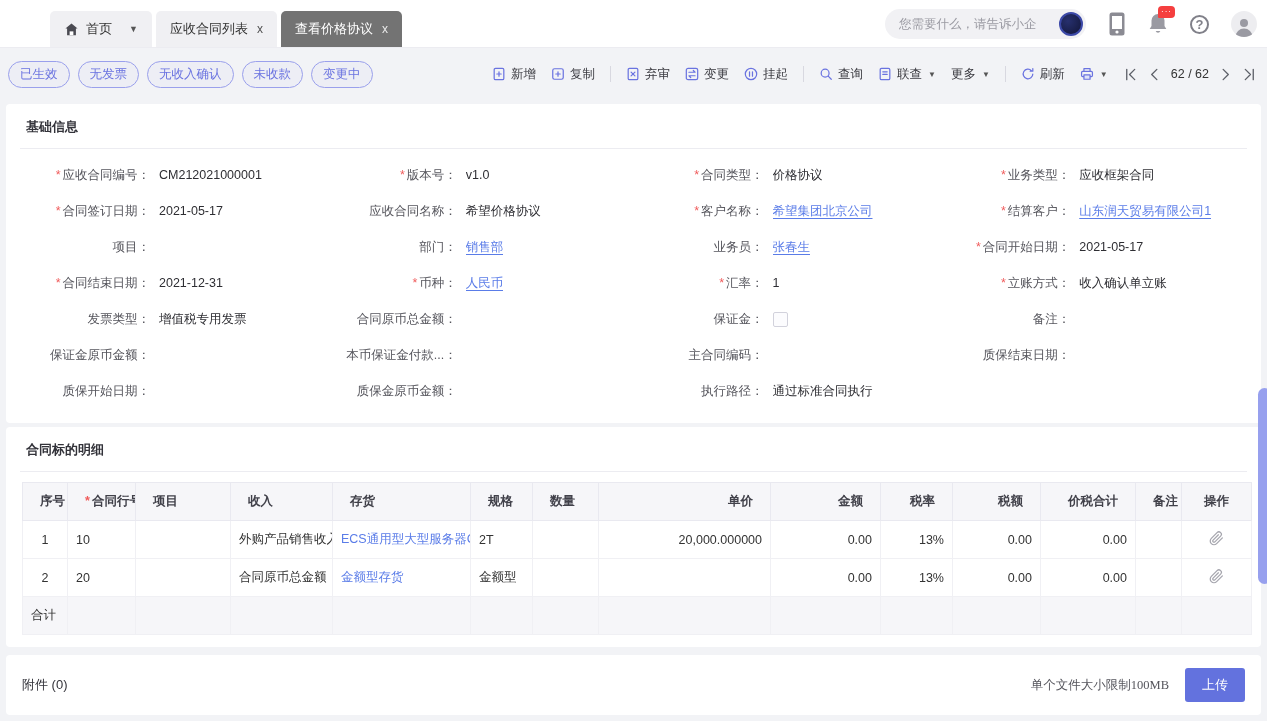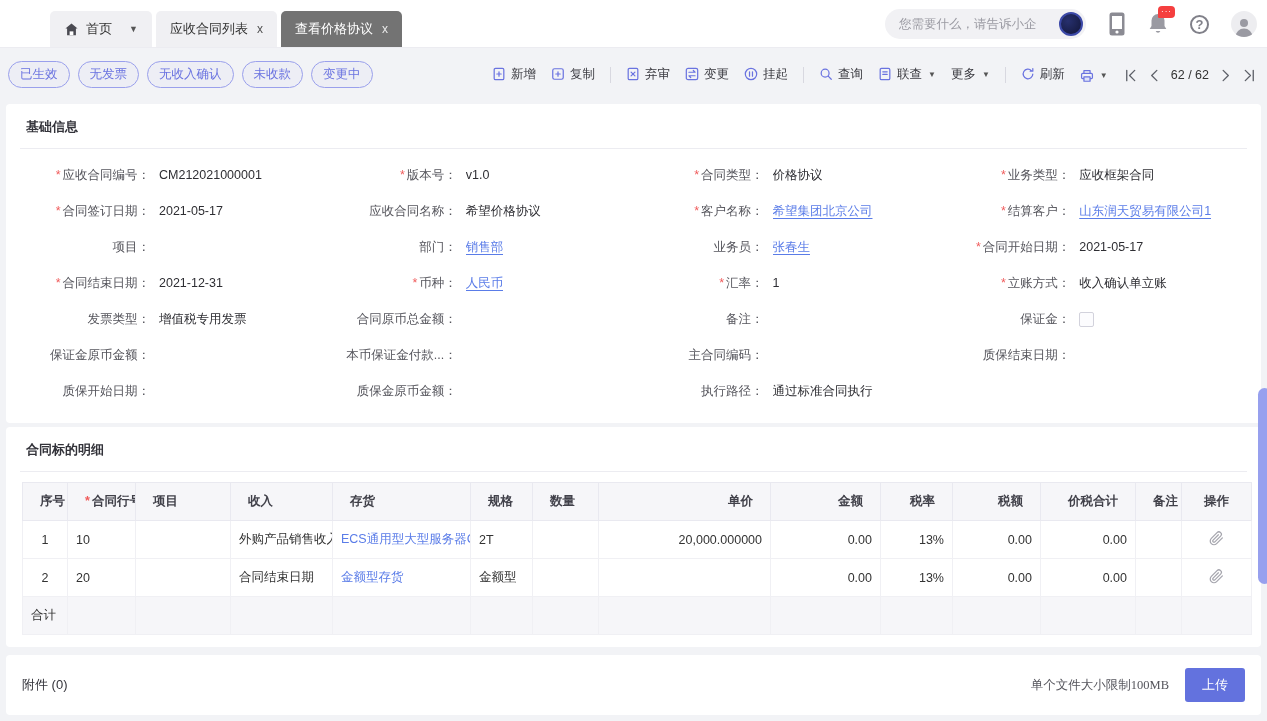--- a/index.html
+++ b/index.html
@@ -34,21 +34,21 @@
                color:#808089; font-weight:bold; font-size:13px; display:flex;
                align-items:center; justify-content:center;}
   .avatar-circle { width:26px; height:26px; border-radius:50%; background:#ededf0;
                display:flex; align-items:flex-end; justify-content:center; overflow:hidden;}
   
   .statusbar { height:52px; display:flex; align-items:center; justify-content:space-between;
                padding:0 10px 0 8px; }
   .badges { display:flex; gap:8px; }
   .pill { border:1px solid #9aa0ec; color:#6a73e0; border-radius:999px;
           padding:4px 11px; font-size:12.5px; background:rgba(122,131,232,.04); white-space:nowrap;}
-  .toolbar { display:flex; align-items:flex-end; gap:15px; white-space:nowrap;}
+  .toolbar { display:flex; align-items:center; gap:15px; white-space:nowrap;}
   .tb-act { display:inline-flex; align-items:center; gap:5px; cursor:pointer; color:#3a3a40;}
   .tb-act svg { display:block; }
   .tb-caret { font-size:8px; color:#555; margin-left:1px;}
   .tb-div { width:1px; height:16px; background:#d8d8e0; }
   .pager { display:flex; align-items:center; gap:9px; color:#565a63;}
   .pager .pg-btn { cursor:pointer; display:flex; align-items:center;}
   .pager .pg-txt { color:#333; font-size:12.5px;}
   
   .card { background:#fff; border-radius:4px; margin:4px 6px 0 6px; padding:0 14px; }
   .card-title { font-size:13px; font-weight:bold; color:#33333a; padding:14px 6px 12px 6px;
@@ -334,26 +334,26 @@
       </div>
       <div class="field">
         <span class="f-label">发票类型：</span>
         <span class="f-value">增值税专用发票</span>
       </div>
       <div class="field">
         <span class="f-label">合同原币总金额：</span>
         <span class="f-value"></span>
       </div>
       <div class="field">
-        <span class="f-label">备注：</span>
-        <span class="f-value"></span>
-      </div>
-      <div class="field">
         <span class="f-label">保证金：</span>
         <span class="f-check"></span>
+      </div>
+      <div class="field">
+        <span class="f-label">备注：</span>
+        <span class="f-value"></span>
       </div>
       <div class="field">
         <span class="f-label">保证金原币金额：</span>
         <span class="f-value"></span>
       </div>
       <div class="field">
         <span class="f-label">本币保证金付款...：</span>
         <span class="f-value"></span>
       </div>
       <div class="field">
@@ -433,21 +433,21 @@
             <td class="al-r">0.00</td>
             <td class="al-l"></td>
             <td class="al-c"><span><svg width="15" height="15" viewBox="0 0 24 24" fill="none" stroke="#a6a6ae" stroke-width="2" stroke-linecap="round" stroke-linejoin="round">
                   <path d="M21.4 11.05l-9.19 9.19a6 6 0 0 1-8.49-8.49l9.19-9.19a4 4 0 0 1 5.66 5.66L9.4 17.4a2 2 0 0 1-2.83-2.83l8.49-8.48"></path>
                 </svg></span></td>
           </tr>
           <tr>
             <td class="al-c">2</td>
             <td class="al-l">20</td>
             <td class="al-l"></td>
-            <td class="al-l">合同结束日期</td>
+            <td class="al-l">合同原币总金额</td>
             <td class="al-l"><span class="cell-link">金额型存货</span></td>
             <td class="al-l">金额型</td>
             <td class="al-l"></td>
             <td class="al-r"></td>
             <td class="al-r">0.00</td>
             <td class="al-r">13%</td>
             <td class="al-r">0.00</td>
             <td class="al-r">0.00</td>
             <td class="al-l"></td>
             <td class="al-c"><span><svg width="15" height="15" viewBox="0 0 24 24" fill="none" stroke="#a6a6ae" stroke-width="2" stroke-linecap="round" stroke-linejoin="round">

